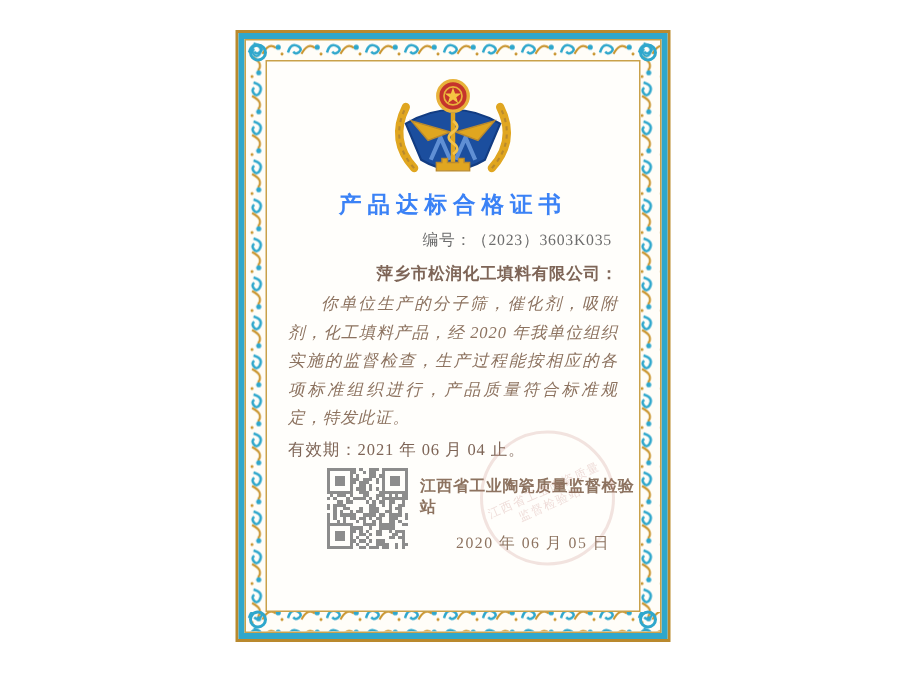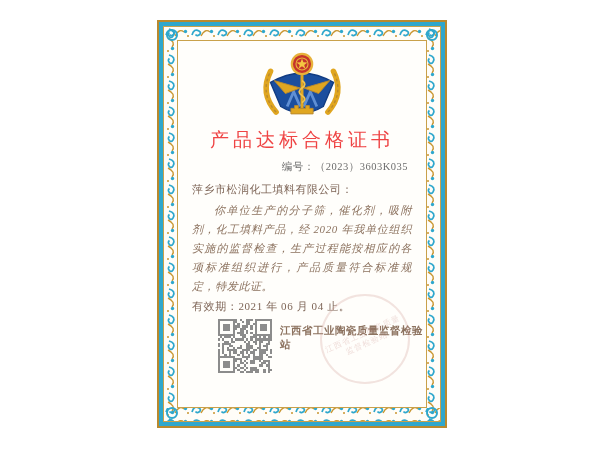--- a/index.html
+++ b/index.html
@@ -21,29 +21,29 @@
   .ornament-wrap{position:absolute;inset:0;}
   .ornament{position:absolute;left:0;top:0;}
   .content{
     position:absolute;left:13px;top:13px;right:13px;bottom:13px;
     box-sizing:border-box;border:1px solid #c9a14a;background:#fffefb;
     padding:0 14px;
   }
   
   .emblem{display:block;margin:10px auto 0;}
   .title{
-    margin-top:2px;text-align:center;font-size:19px;letter-spacing:4px;
-    color:#ef4444;font-weight:400;white-space:nowrap;
+    margin-top:2px;text-align:center;font-size:15px;letter-spacing:4px;
+    color:#3b82f6;font-weight:700;white-space:nowrap;
   }
   .cert-number{
     margin-top:7px;text-align:right;padding-right:4px;
     font-size:10.5px;color:#6d6d6d;letter-spacing:.5px;
   }
   .company{
-    margin-top:8px;font-size:11px;color:#7e6557;font-weight:400;letter-spacing:.5px;
+    margin-top:8px;font-size:11px;color:#7e6557;font-weight:700;letter-spacing:.5px;text-align:right;
   }
   .body-par{
     margin-top:4px;font-size:11px;line-height:19px;color:#8d7360;
     text-indent:2em;text-align:justify;letter-spacing:.6px;font-style:italic;
   }
   .validity{
     margin-top:3px;font-size:11px;color:#7e6557;font-weight:400;letter-spacing:.6px;
   }
   
   .footer{position:relative;margin-top:0;height:96px;}
@@ -370,19 +370,20 @@
                 <rect x="0.5" y="17.5" width="7" height="7" fill="none" stroke="#8c8c8c" stroke-width="1"></rect>
                 <rect x="2.5" y="19.5" width="3" height="3" fill="#8c8c8c"></rect>
               </svg>
 
             <div class="issuer">江西省工业陶瓷质量监督检验站</div>
 
             <div class="seal">
               <div class="seal-text">江西省工业陶瓷质量监督检验站</div>
             </div>
 
+            <div class="issue-date">2020 年 06 月 05 日</div>
           </div>
 
         </div>
       </div>
     </div>
   </div>
 </div>
 
 </body></html>

